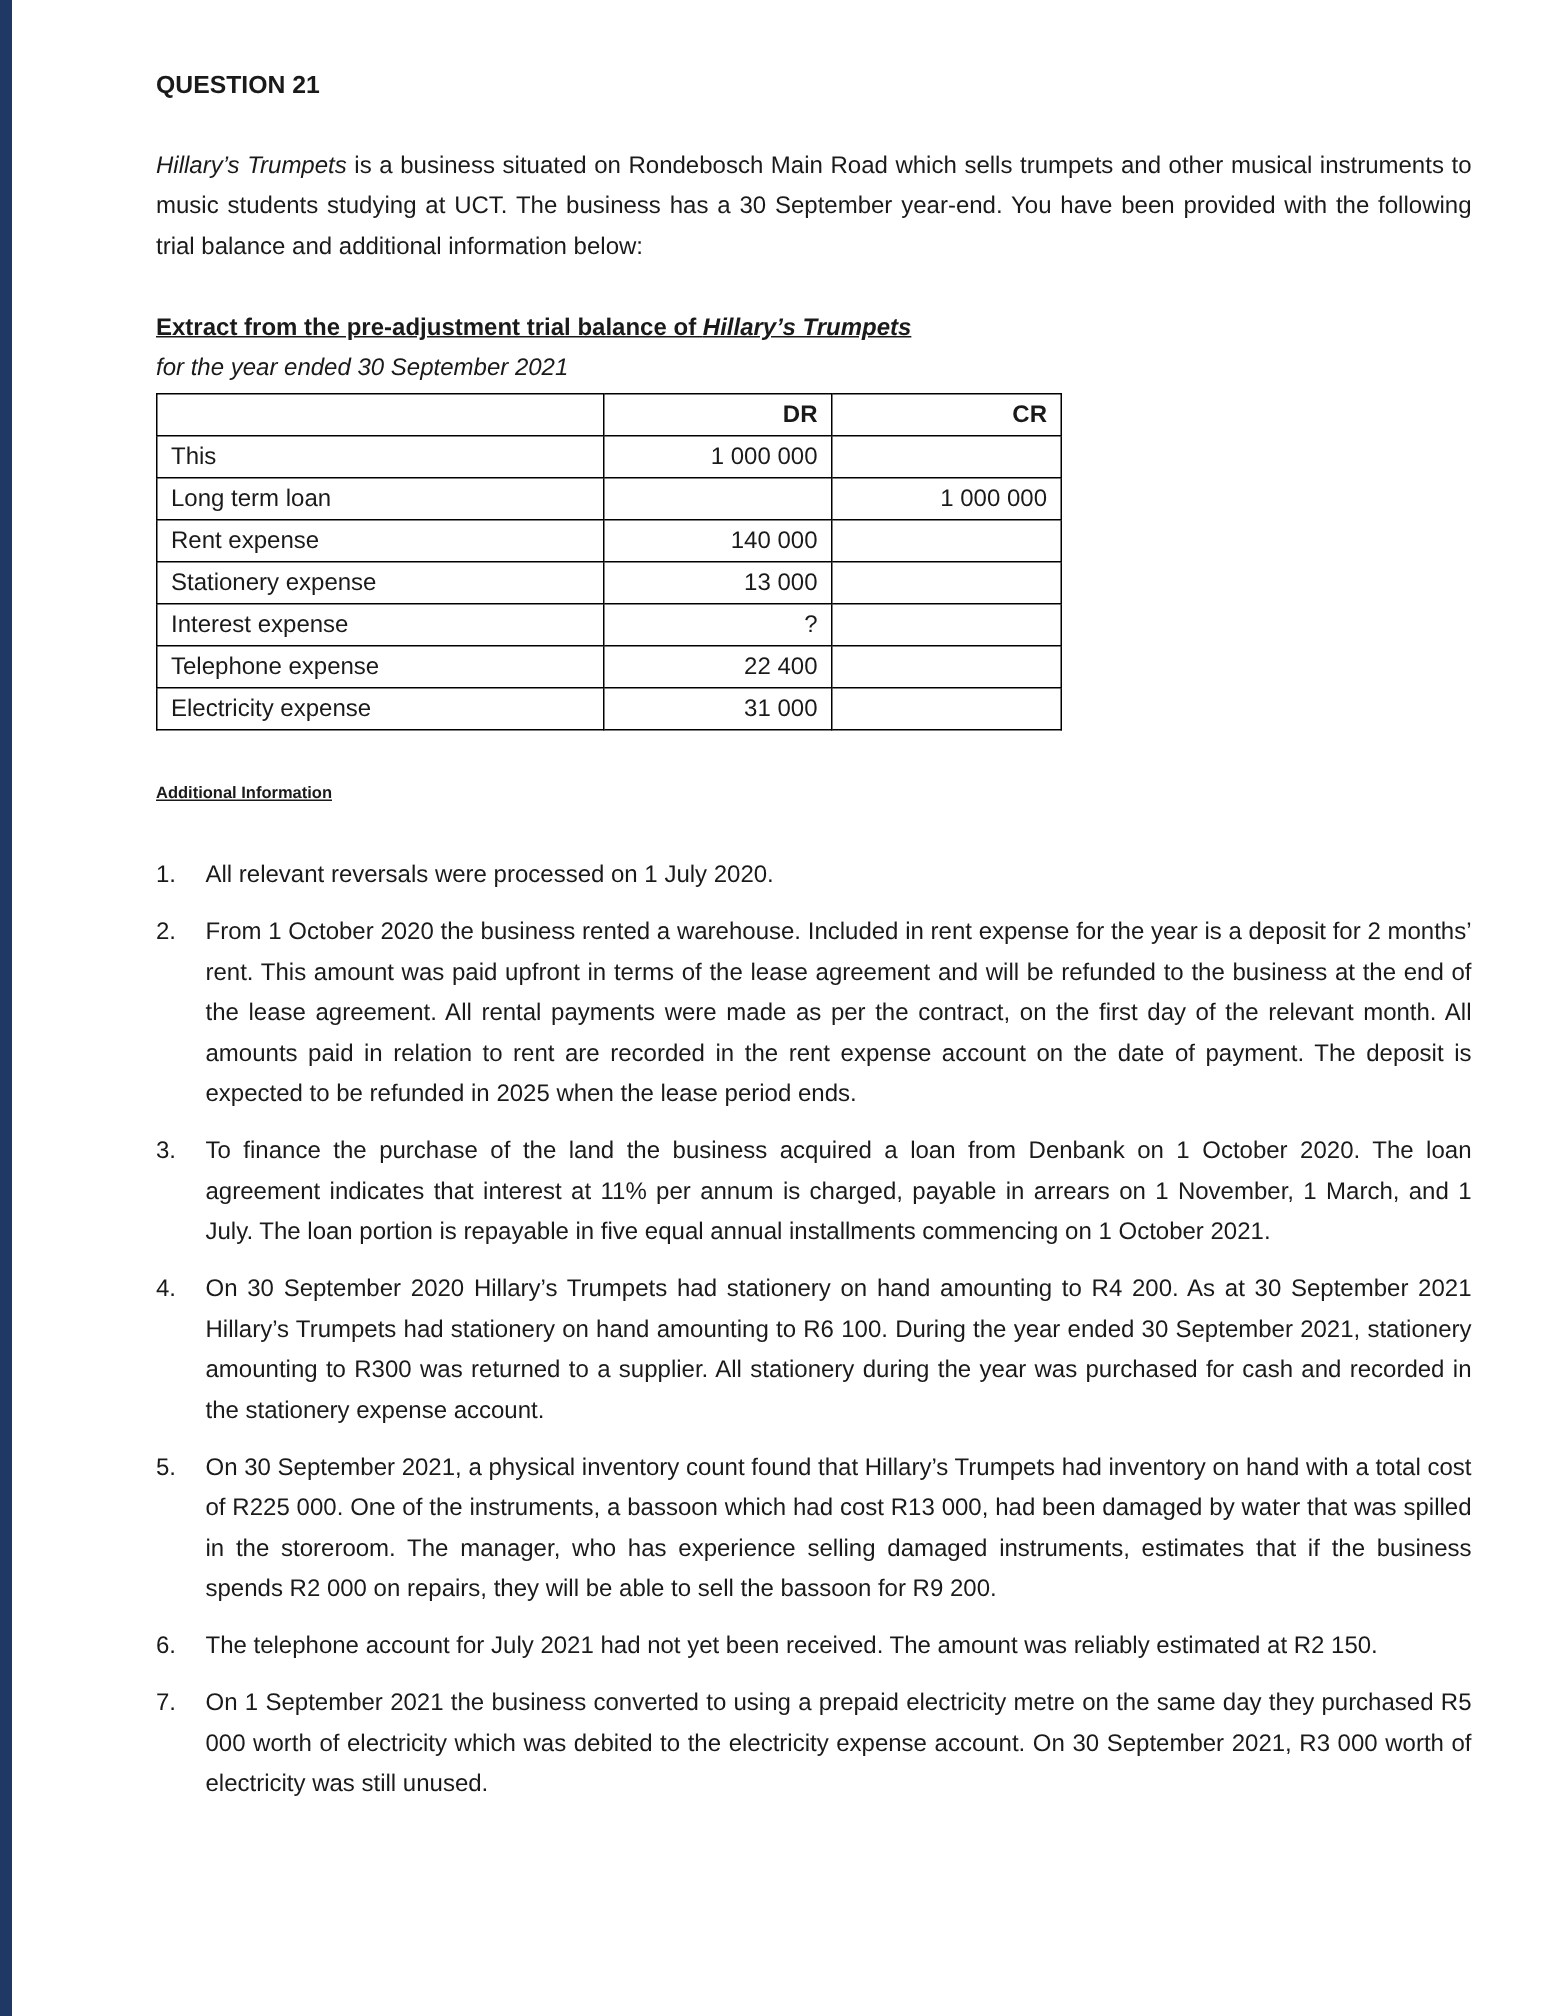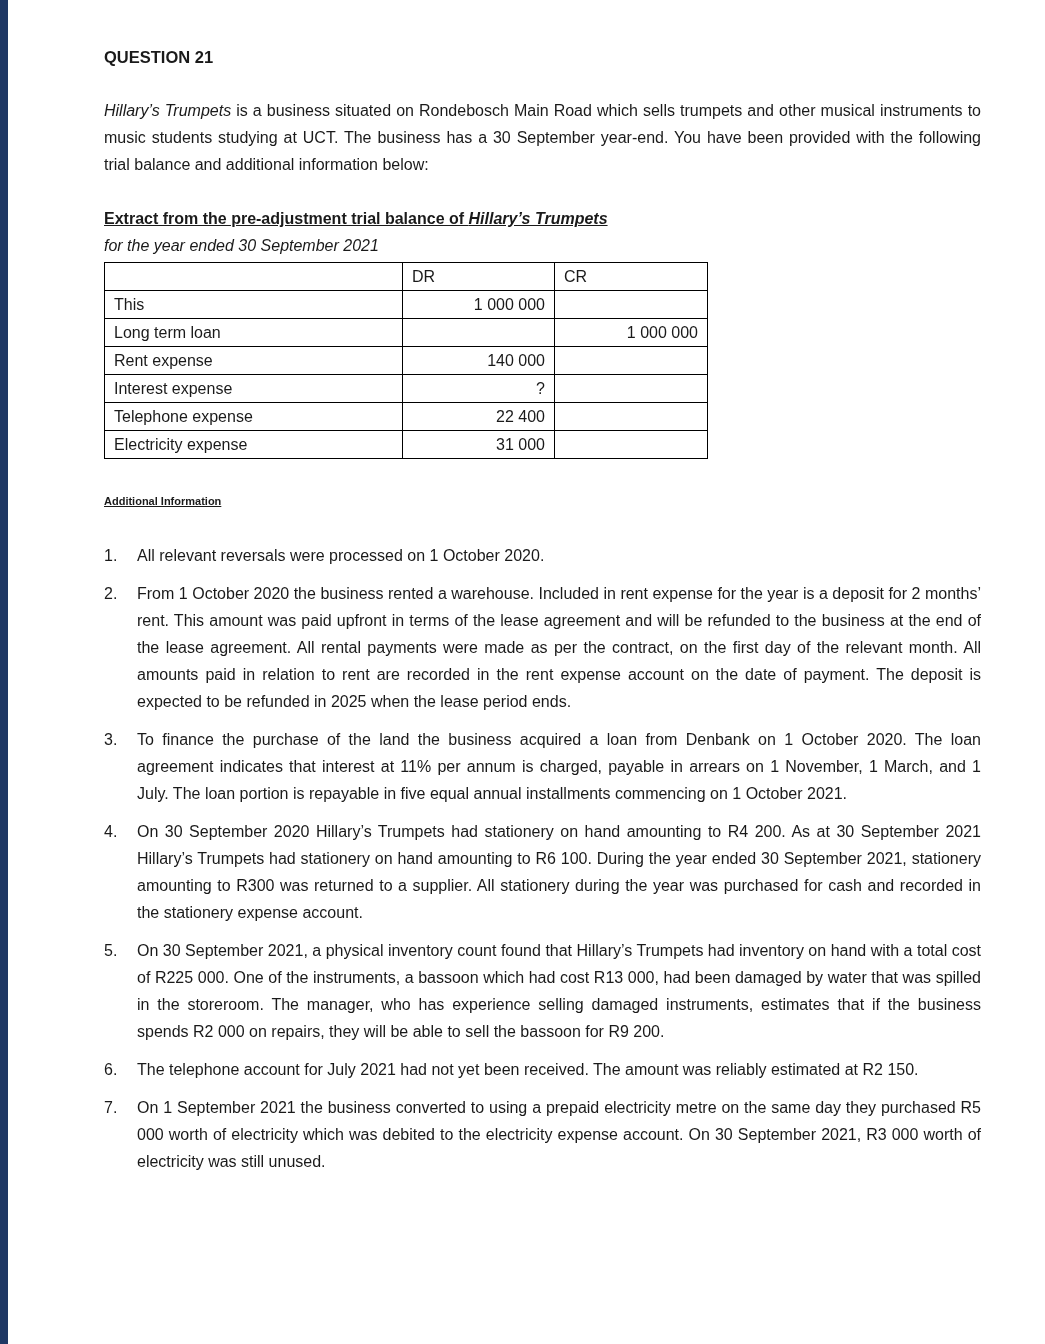--- a/index.html
+++ b/index.html
@@ -54,21 +54,21 @@
     width: 603px;
   }
   table.tb th, table.tb td {
     border: 1px solid #000;
     height: 25px;
     padding: 0 9px;
     font-size: 16px;
     overflow: hidden;
     white-space: nowrap;
   }
-  table.tb th { font-weight: normal; text-align: left; }
+  table.tb th { font-weight: bold; text-align: right; }
   .col-account { width: 298px; }
   .col-dr { width: 152px; }
   .col-cr { width: 153px; }
   td.td-account { text-align: left; }
   td.td-dr, td.td-cr { text-align: right; }
   .add-heading {
     font-weight: bold;
     text-decoration: underline;
     font-size: 11px;
     margin: 29px 0 27px 0;
@@ -127,20 +127,25 @@
             <td class="td-account">Long term loan</td>
             <td class="td-dr"></td>
             <td class="td-cr">1 000 000</td>
           </tr>
           <tr>
             <td class="td-account">Rent expense</td>
             <td class="td-dr">140 000</td>
             <td class="td-cr"></td>
           </tr>
           <tr>
+            <td class="td-account">Stationery expense</td>
+            <td class="td-dr">13 000</td>
+            <td class="td-cr"></td>
+          </tr>
+          <tr>
             <td class="td-account">Interest expense</td>
             <td class="td-dr">?</td>
             <td class="td-cr"></td>
           </tr>
           <tr>
             <td class="td-account">Telephone expense</td>
             <td class="td-dr">22 400</td>
             <td class="td-cr"></td>
           </tr>
           <tr>
@@ -149,21 +154,21 @@
             <td class="td-cr"></td>
           </tr>
         </tbody>
     </table>
 
     <div class="add-heading">Additional Information</div>
 
     <div class="info-list" id="info-list">
         <div class="info-item">
           <span class="num">1.</span>
-          <div class="itext">All relevant reversals were processed on 1 October 2020.</div>
+          <div class="itext">All relevant reversals were processed on 1 July 2020.</div>
         </div>
         <div class="info-item">
           <span class="num">2.</span>
           <div class="itext">From 1 October 2020 the business rented a warehouse. Included in rent expense for the year is a deposit for 2 months’ rent. This amount was paid upfront in terms of the lease agreement and will be refunded to the business at the end of the lease agreement. All rental payments were made as per the contract, on the first day of the relevant month. All amounts paid in relation to rent are recorded in the rent expense account on the date of payment. The deposit is expected to be refunded in 2025 when the lease period ends.</div>
         </div>
         <div class="info-item">
           <span class="num">3.</span>
           <div class="itext">To finance the purchase of the land the business acquired a loan from Denbank on 1 October 2020. The loan agreement indicates that interest at 11% per annum is charged, payable in arrears on 1 November, 1 March, and 1 July. The loan portion is repayable in five equal annual installments commencing on 1 October 2021.</div>
         </div>
         <div class="info-item">

